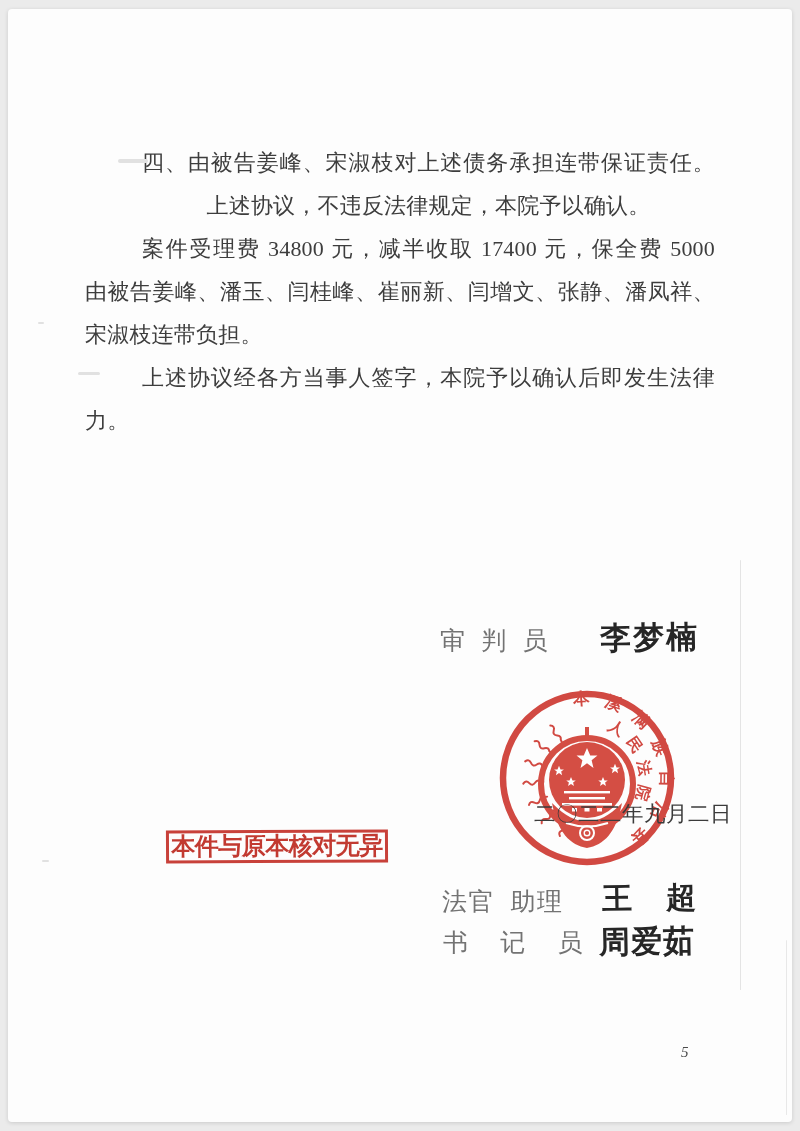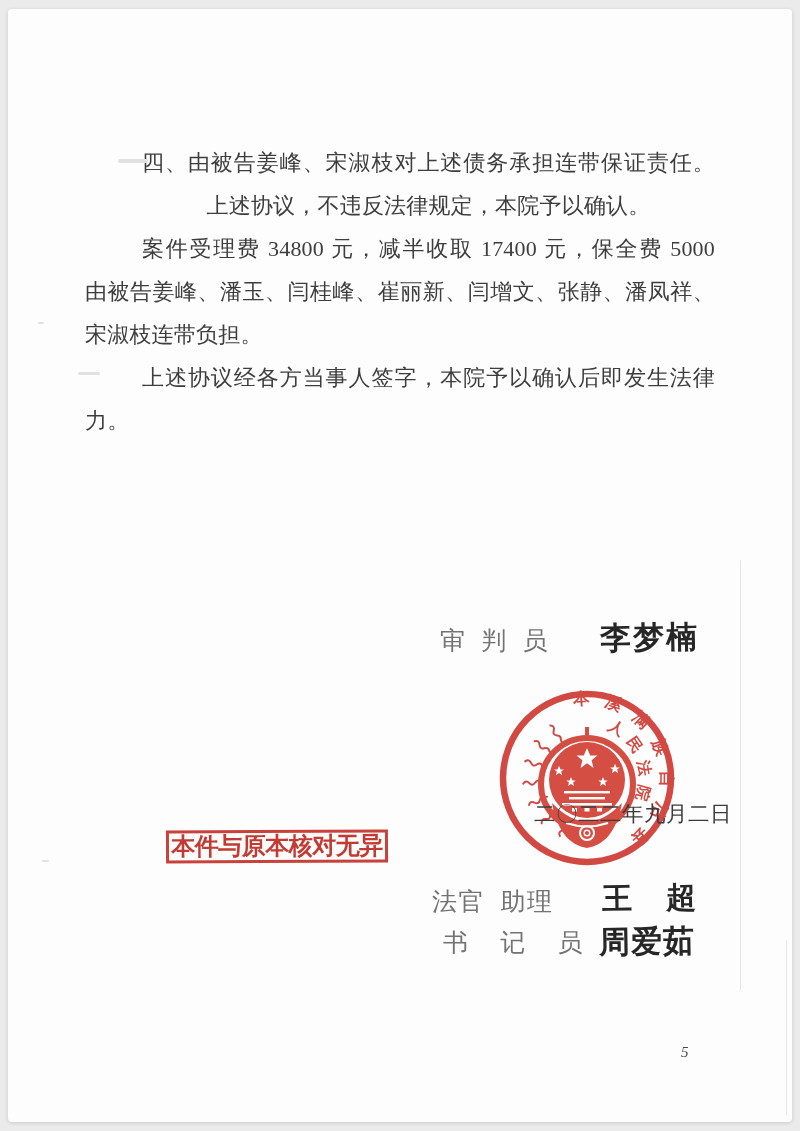--- a/index.html
+++ b/index.html
@@ -22,21 +22,21 @@
   .line.j{white-space:normal;text-align:justify;text-align-last:justify;overflow:hidden;}
   .sig-label{
     position:absolute;font-size:25px;color:#737373;white-space:pre;
   }
   .sig-name{
     position:absolute;font-size:31px;font-weight:700;color:#262626;
     white-space:pre;letter-spacing:2px;transform:rotate(-1deg);
   }
   #judge-label{left:440px;top:624px;letter-spacing:5px;}
   #judge-name{left:600px;top:617px;}
-  #assistant-label{left:432px;top:885px;letter-spacing:1.5px;}
+  #assistant-label{left:442px;top:885px;letter-spacing:1.5px;}
   #assistant-name{left:602px;top:878px;font-size:30px;}
   #clerk-label{left:443px;top:926px;letter-spacing:13px;}
   #clerk-name{left:599px;top:921px;letter-spacing:1px;}
   #seal{position:absolute;left:496px;top:687px;z-index:2;opacity:.95;}
   #date-line{
     position:absolute;left:494px;top:799px;z-index:3;
     font-size:21.5px;color:#3b3b3b;letter-spacing:0.5px;white-space:nowrap;margin-left:40px;
   }
   #stamp{
     position:absolute;left:166px;top:830px;width:222px;height:33px;z-index:3;

